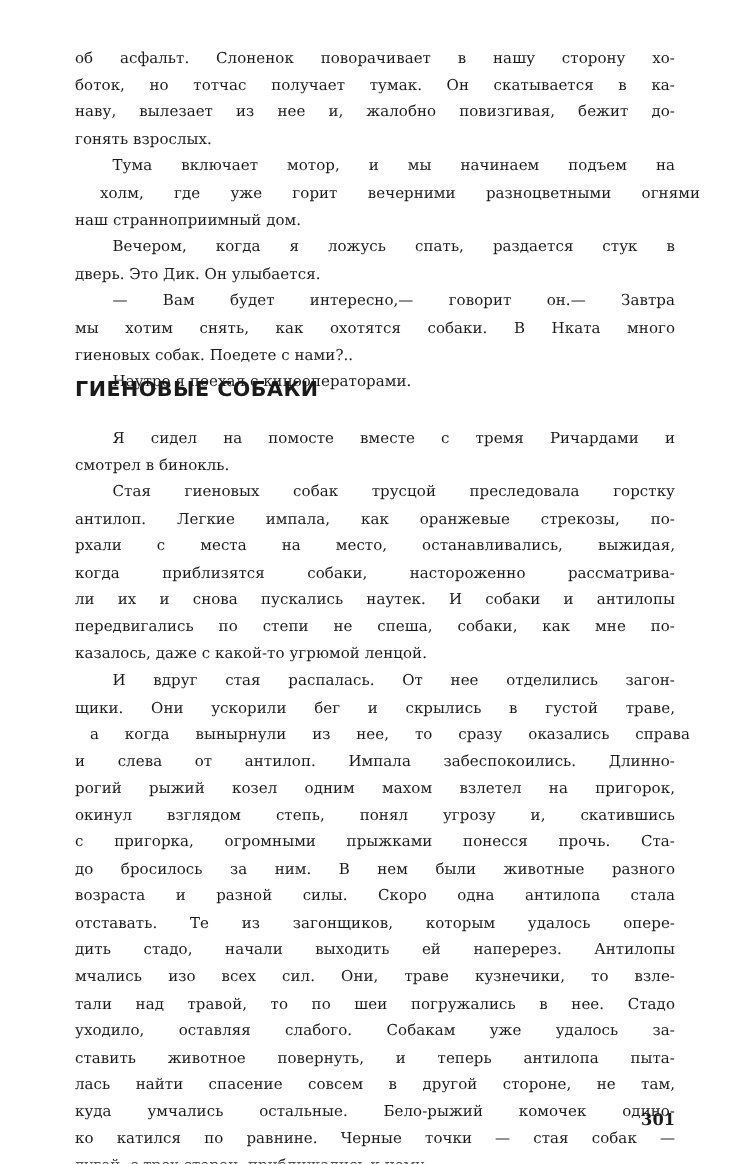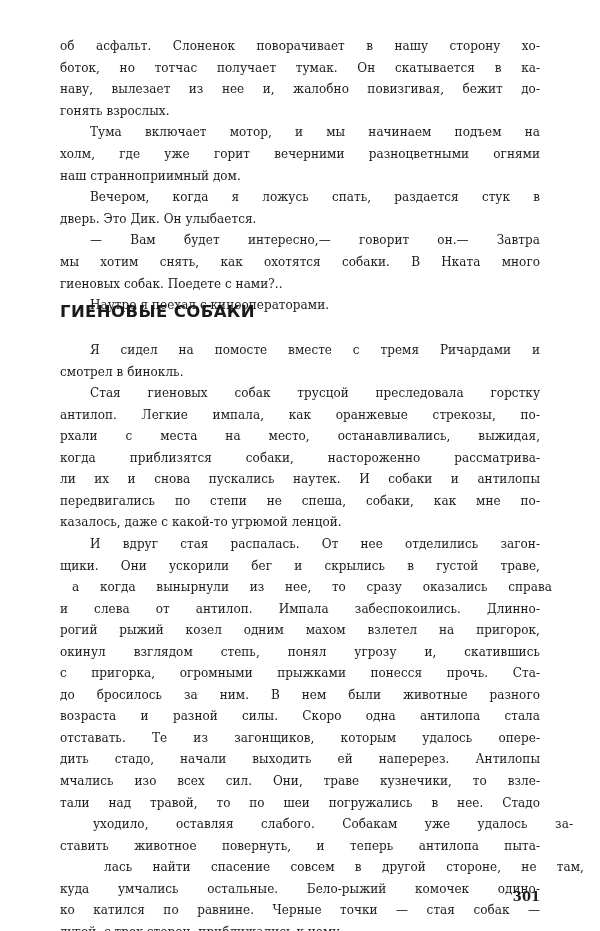--- a/index.html
+++ b/index.html
@@ -31,21 +31,21 @@
 </head>
 <body>
 
 <div class="page">
   <div id="top-block">
       <div class="line" style="top: 36px;">об асфальт. Слоненок поворачивает в нашу сторону хо-</div>
       <div class="line" style="top: 57.6px;">боток, но тотчас получает тумак. Он скатывается в ка-</div>
       <div class="line" style="top: 79.2px;">наву, вылезает из нее и, жалобно повизгивая, бежит до-</div>
       <div class="line last" style="top: 100.8px;">гонять взрослых.</div>
       <div class="line indent" style="top: 122.4px;">Тума включает мотор, и мы начинаем подъем на</div>
-      <div class="line" style="top: 144px;">холм, где уже горит вечерними разноцветными огнями</div>
+      <div class="line" style="top: 144px; margin-left: 20px;">холм, где уже горит вечерними разноцветными огнями</div>
       <div class="line last" style="top: 165.6px;">наш странноприимный дом.</div>
       <div class="line indent" style="top: 187.2px;">Вечером, когда я ложусь спать, раздается стук в</div>
       <div class="line last" style="top: 208.8px;">дверь. Это Дик. Он улыбается.</div>
       <div class="line indent" style="top: 230.4px;">— Вам будет интересно,— говорит он.— Завтра</div>
       <div class="line" style="top: 252px;">мы хотим снять, как охотятся собаки. В Нката много</div>
       <div class="line last" style="top: 273.6px;">гиеновых собак. Поедете с нами?..</div>
       <div class="line indent last" style="top: 295.2px;">Наутро я поехал с кинооператорами.</div>
     </div>
   <div class="heading">ГИЕНОВЫЕ СОБАКИ</div>
   <div id="section-block">
@@ -64,21 +64,21 @@
       <div class="line" style="top: 598.6px;">и слева от антилоп. Импала забеспокоились. Длинно-</div>
       <div class="line" style="top: 620.15px;">рогий рыжий козел одним махом взлетел на пригорок,</div>
       <div class="line" style="top: 641.7px;">окинул взглядом степь, понял угрозу и, скатившись</div>
       <div class="line" style="top: 663.25px;">с пригорка, огромными прыжками понесся прочь. Ста-</div>
       <div class="line" style="top: 684.8px;">до бросилось за ним. В нем были животные разного</div>
       <div class="line" style="top: 706.35px;">возраста и разной силы. Скоро одна антилопа стала</div>
       <div class="line" style="top: 727.9px;">отставать. Те из загонщиков, которым удалось опере-</div>
       <div class="line" style="top: 749.45px;">дить стадо, начали выходить ей наперерез. Антилопы</div>
       <div class="line" style="top: 771px;">мчались изо всех сил. Они, траве кузнечики, то взле-</div>
       <div class="line" style="top: 792.55px;">тали над травой, то по шеи погружались в нее. Стадо</div>
-      <div class="line" style="top: 814.1px; margin-left: 33px;">уходило, оставляя слабого. Собакам уже удалось за-</div>
+      <div class="line" style="top: 814.1px;">уходило, оставляя слабого. Собакам уже удалось за-</div>
       <div class="line" style="top: 835.65px;">ставить животное повернуть, и теперь антилопа пыта-</div>
-      <div class="line" style="top: 857.2px; margin-left: 44px;">лась найти спасение совсем в другой стороне, не там,</div>
+      <div class="line" style="top: 857.2px;">лась найти спасение совсем в другой стороне, не там,</div>
       <div class="line" style="top: 878.75px;">куда умчались остальные. Бело-рыжий комочек одино-</div>
       <div class="line" style="top: 900.3px;">ко катился по равнине. Черные точки — стая собак —</div>
       <div class="line last" style="top: 921.85px;">дугой, с трех сторон, приближались к нему.</div>
     </div>
   <div class="pagenum">301</div>
 </div>
 
 </body></html>

